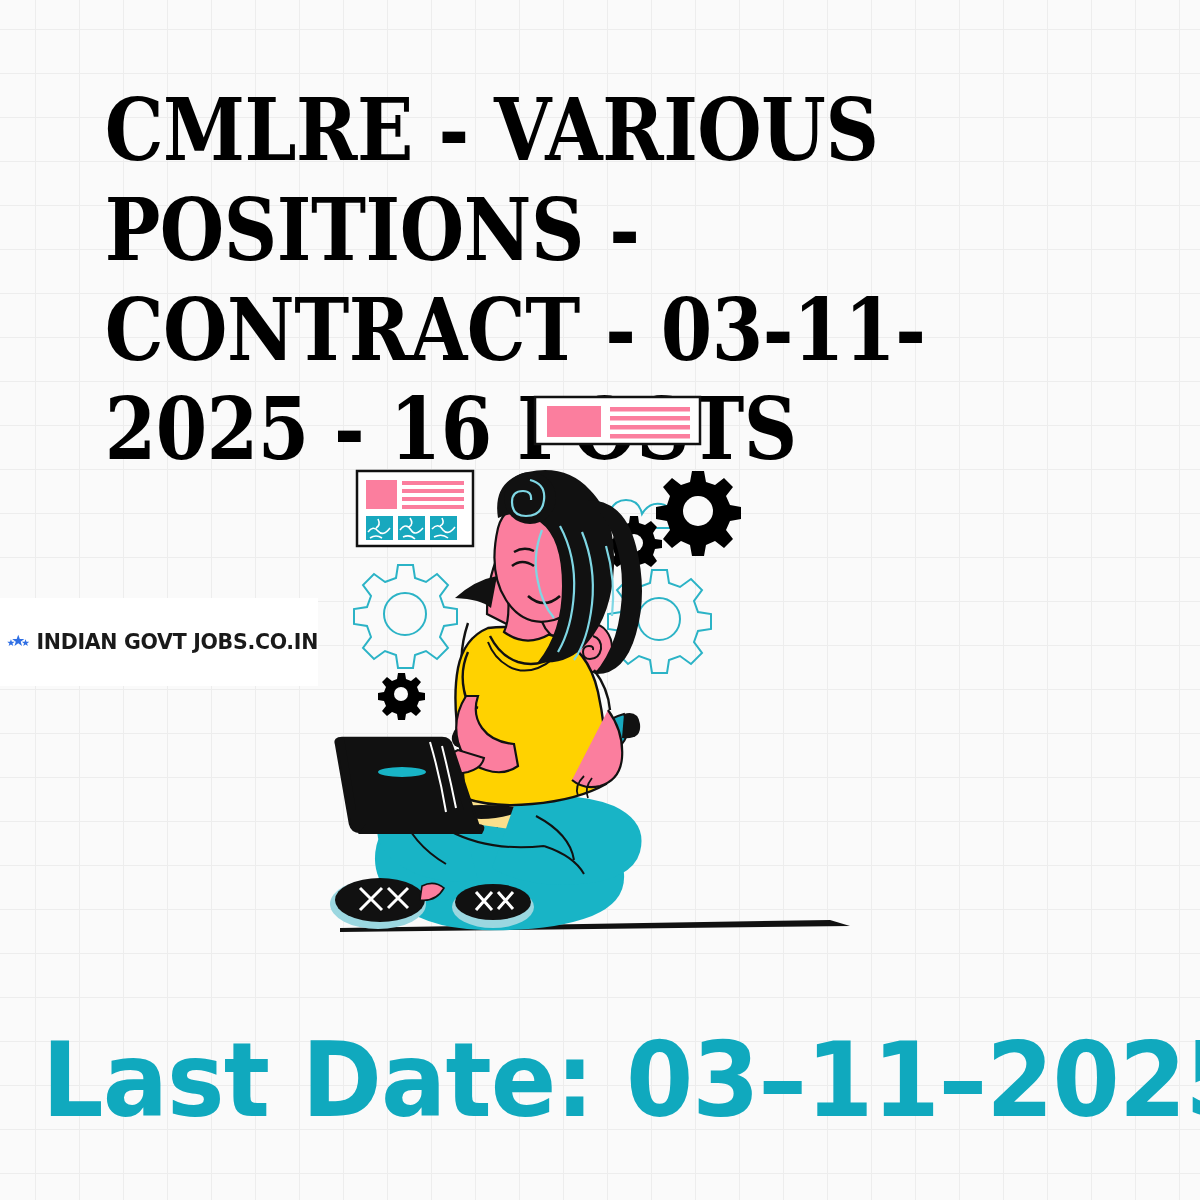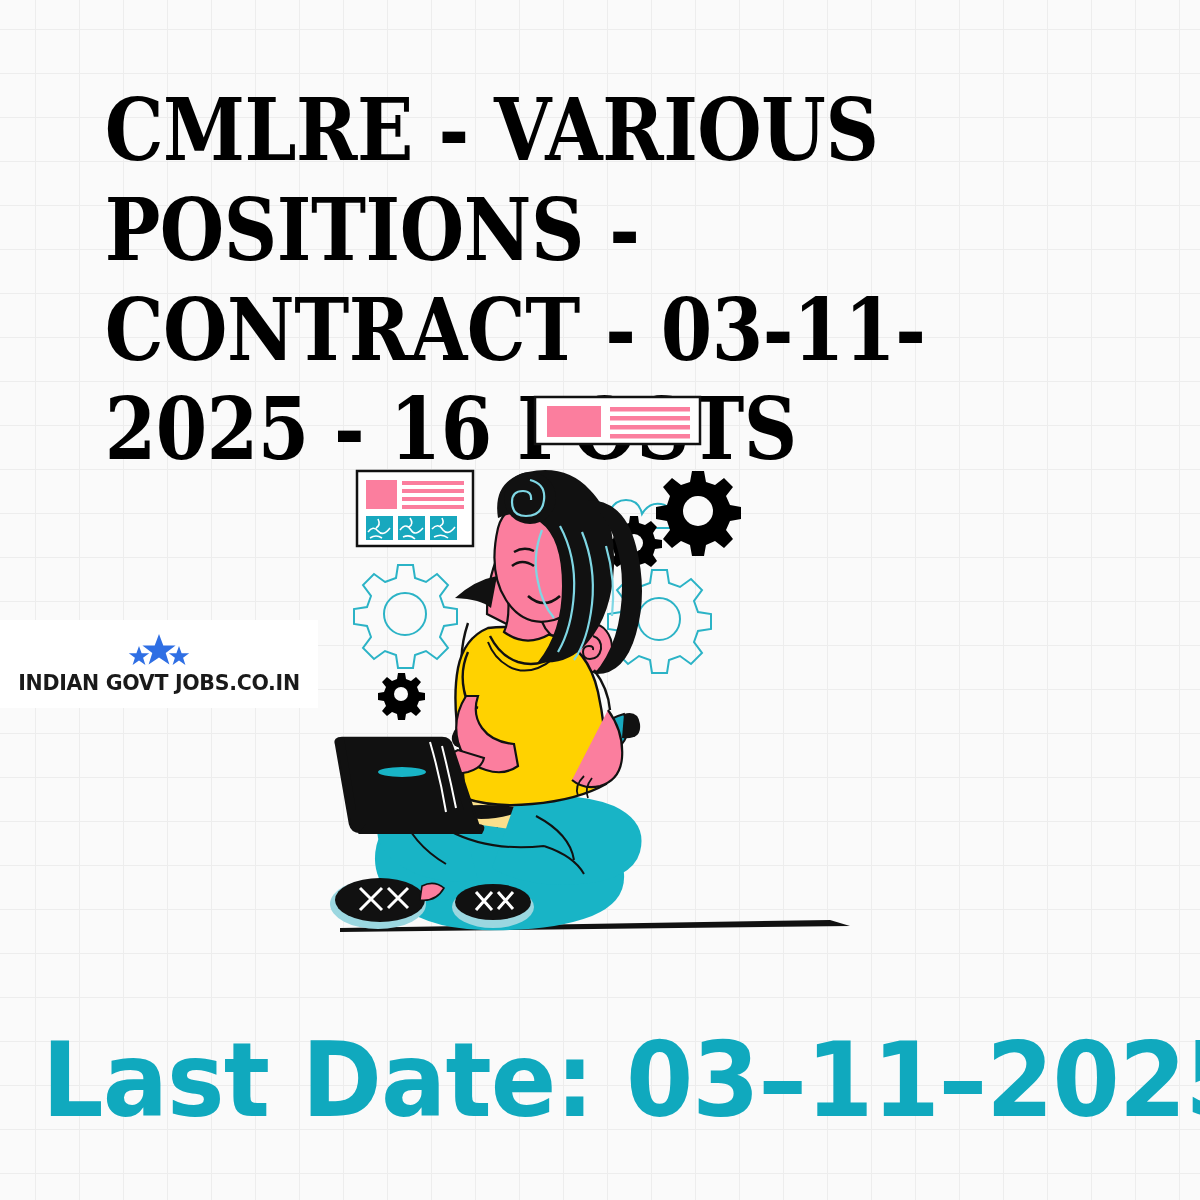--- a/index.html
+++ b/index.html
@@ -45,26 +45,26 @@
     color: #000000;
     transform: scaleX(0.86);
     transform-origin: center top;
     white-space: pre-wrap;
   }
 
   
   #logo-box {
     position: absolute;
     left: 0px;
-    top: 620px;
+    top: 598px;
     width: 318px;
     height: 88px;
     background: #FFFFFF;
     display: flex;
-    flex-direction: column;
+    flex-direction: row;
     align-items: center;
     justify-content: center;
   }
   #logo-stars {
     display: block;
     margin-bottom: 3px;
   }
   #logo-text {
     font-family: "DejaVu Sans", "Liberation Sans", sans-serif;
     font-weight: bold;

